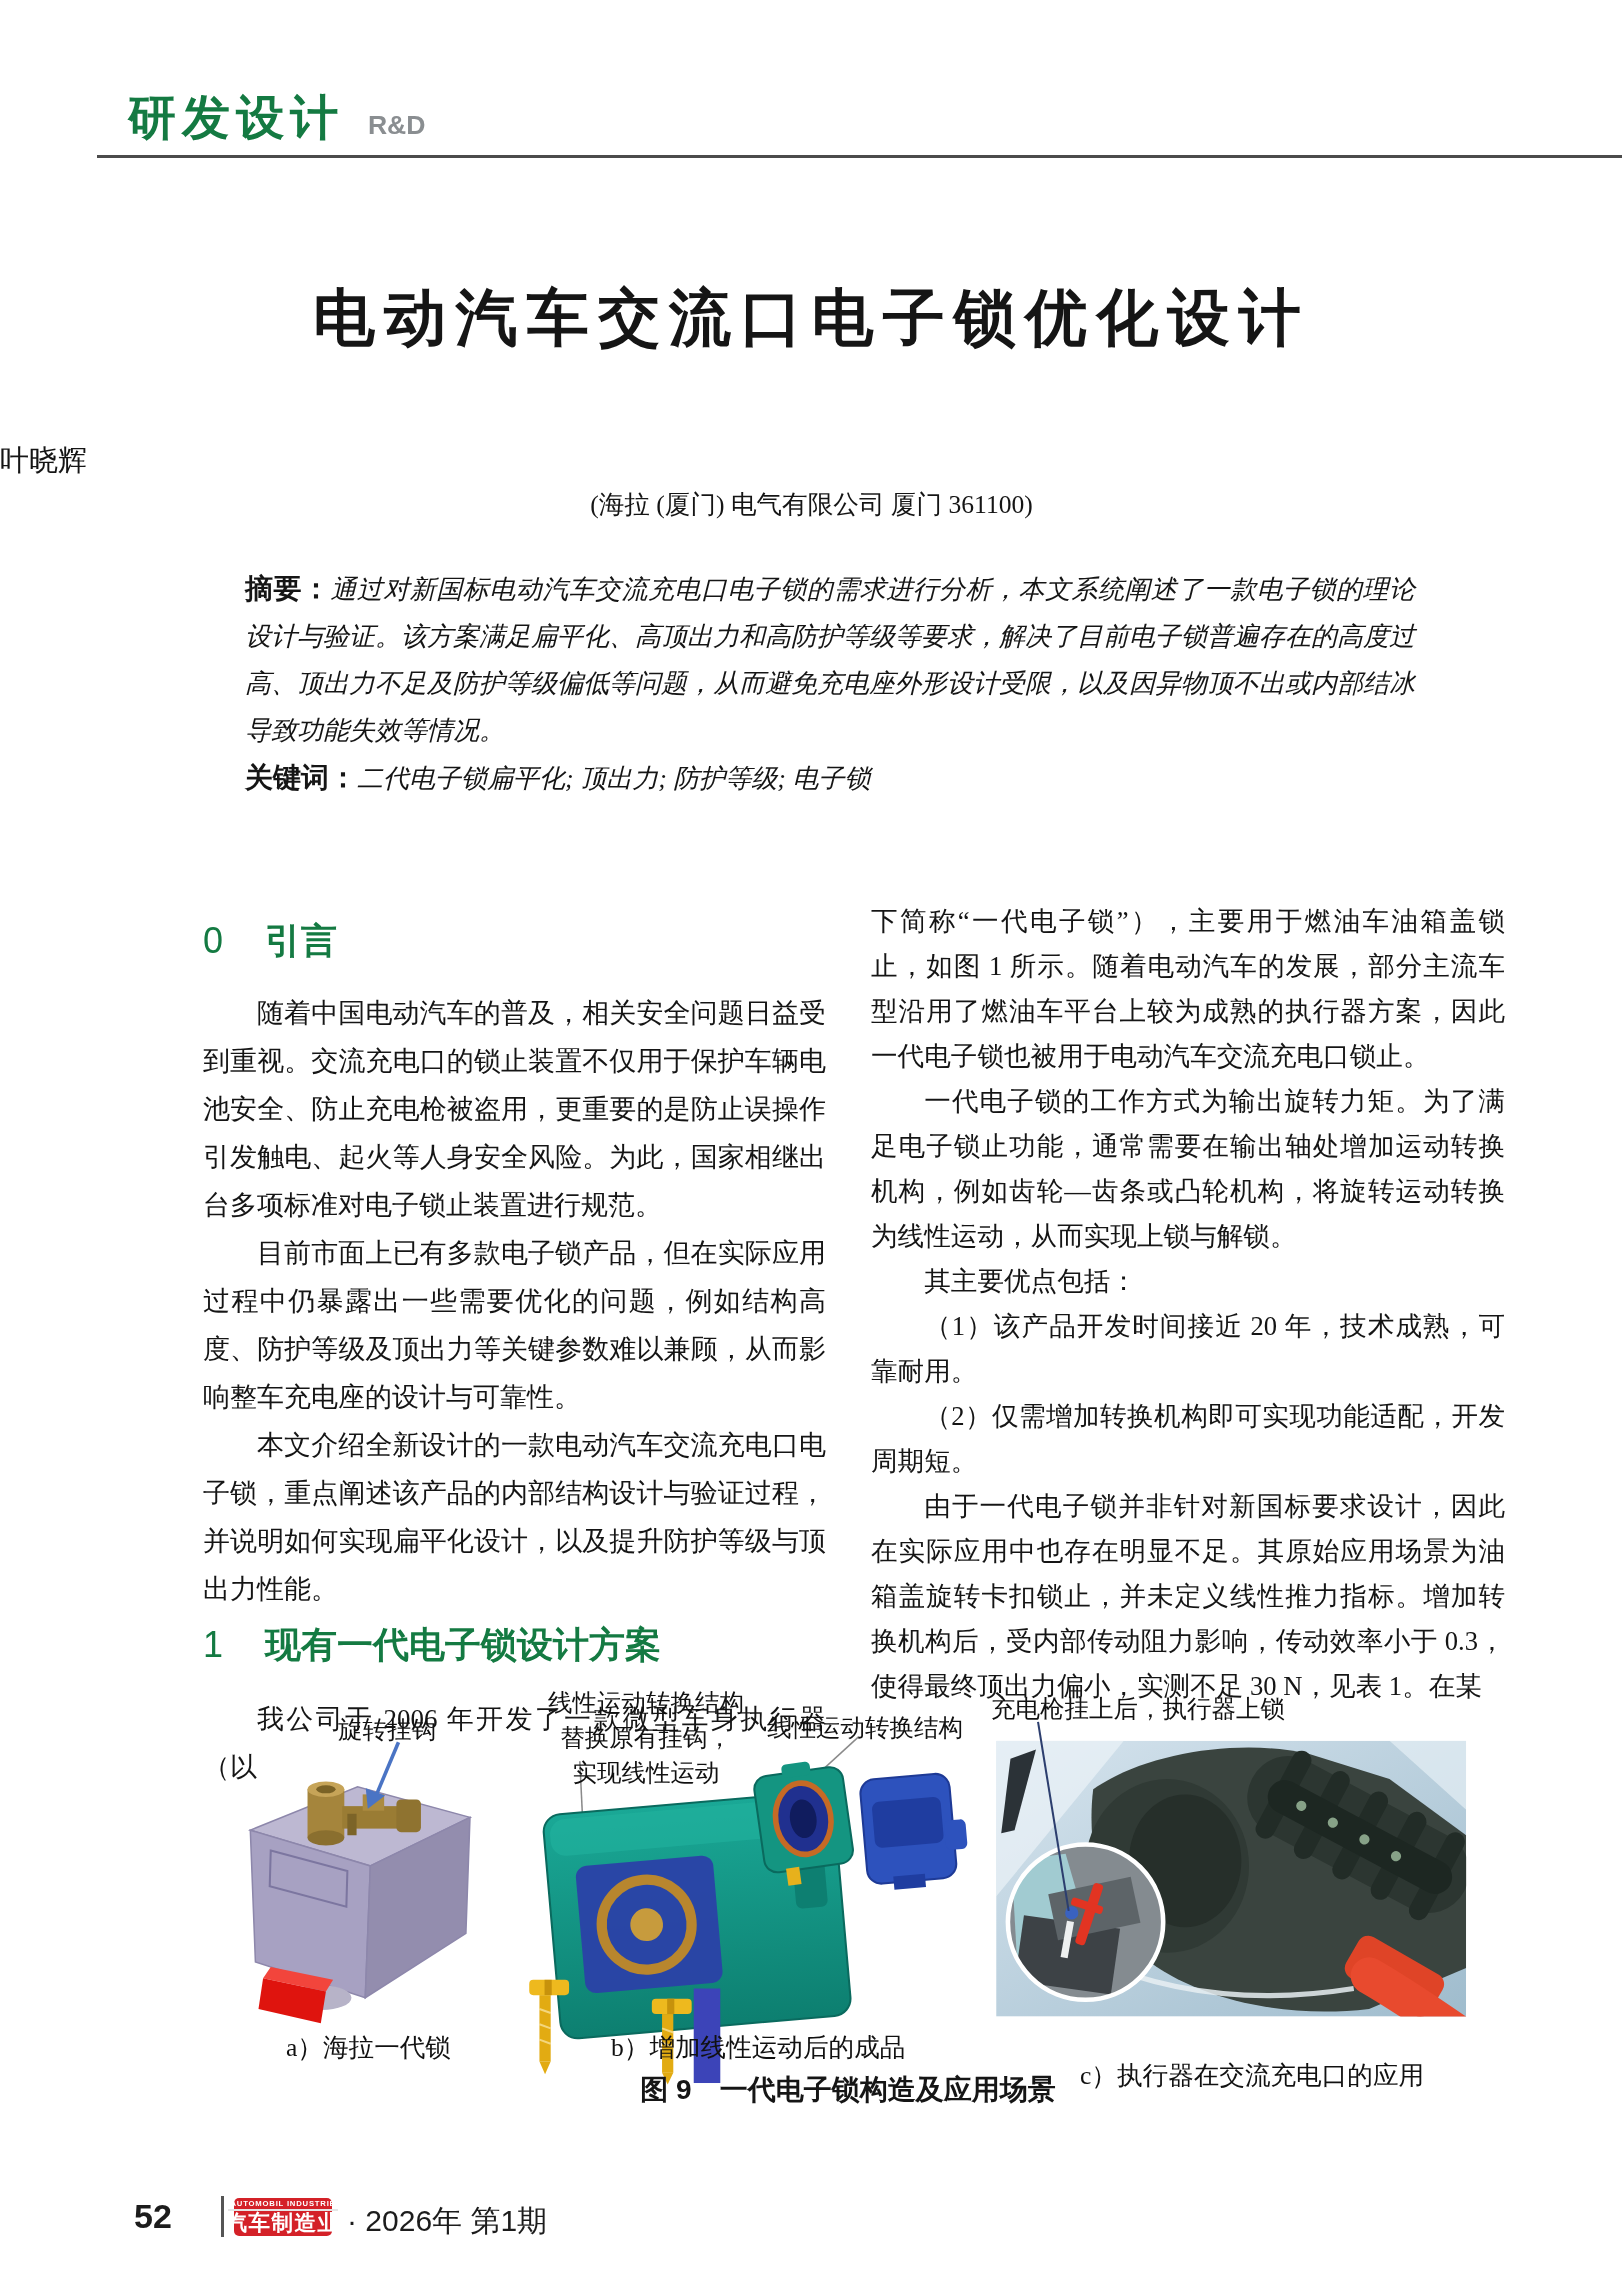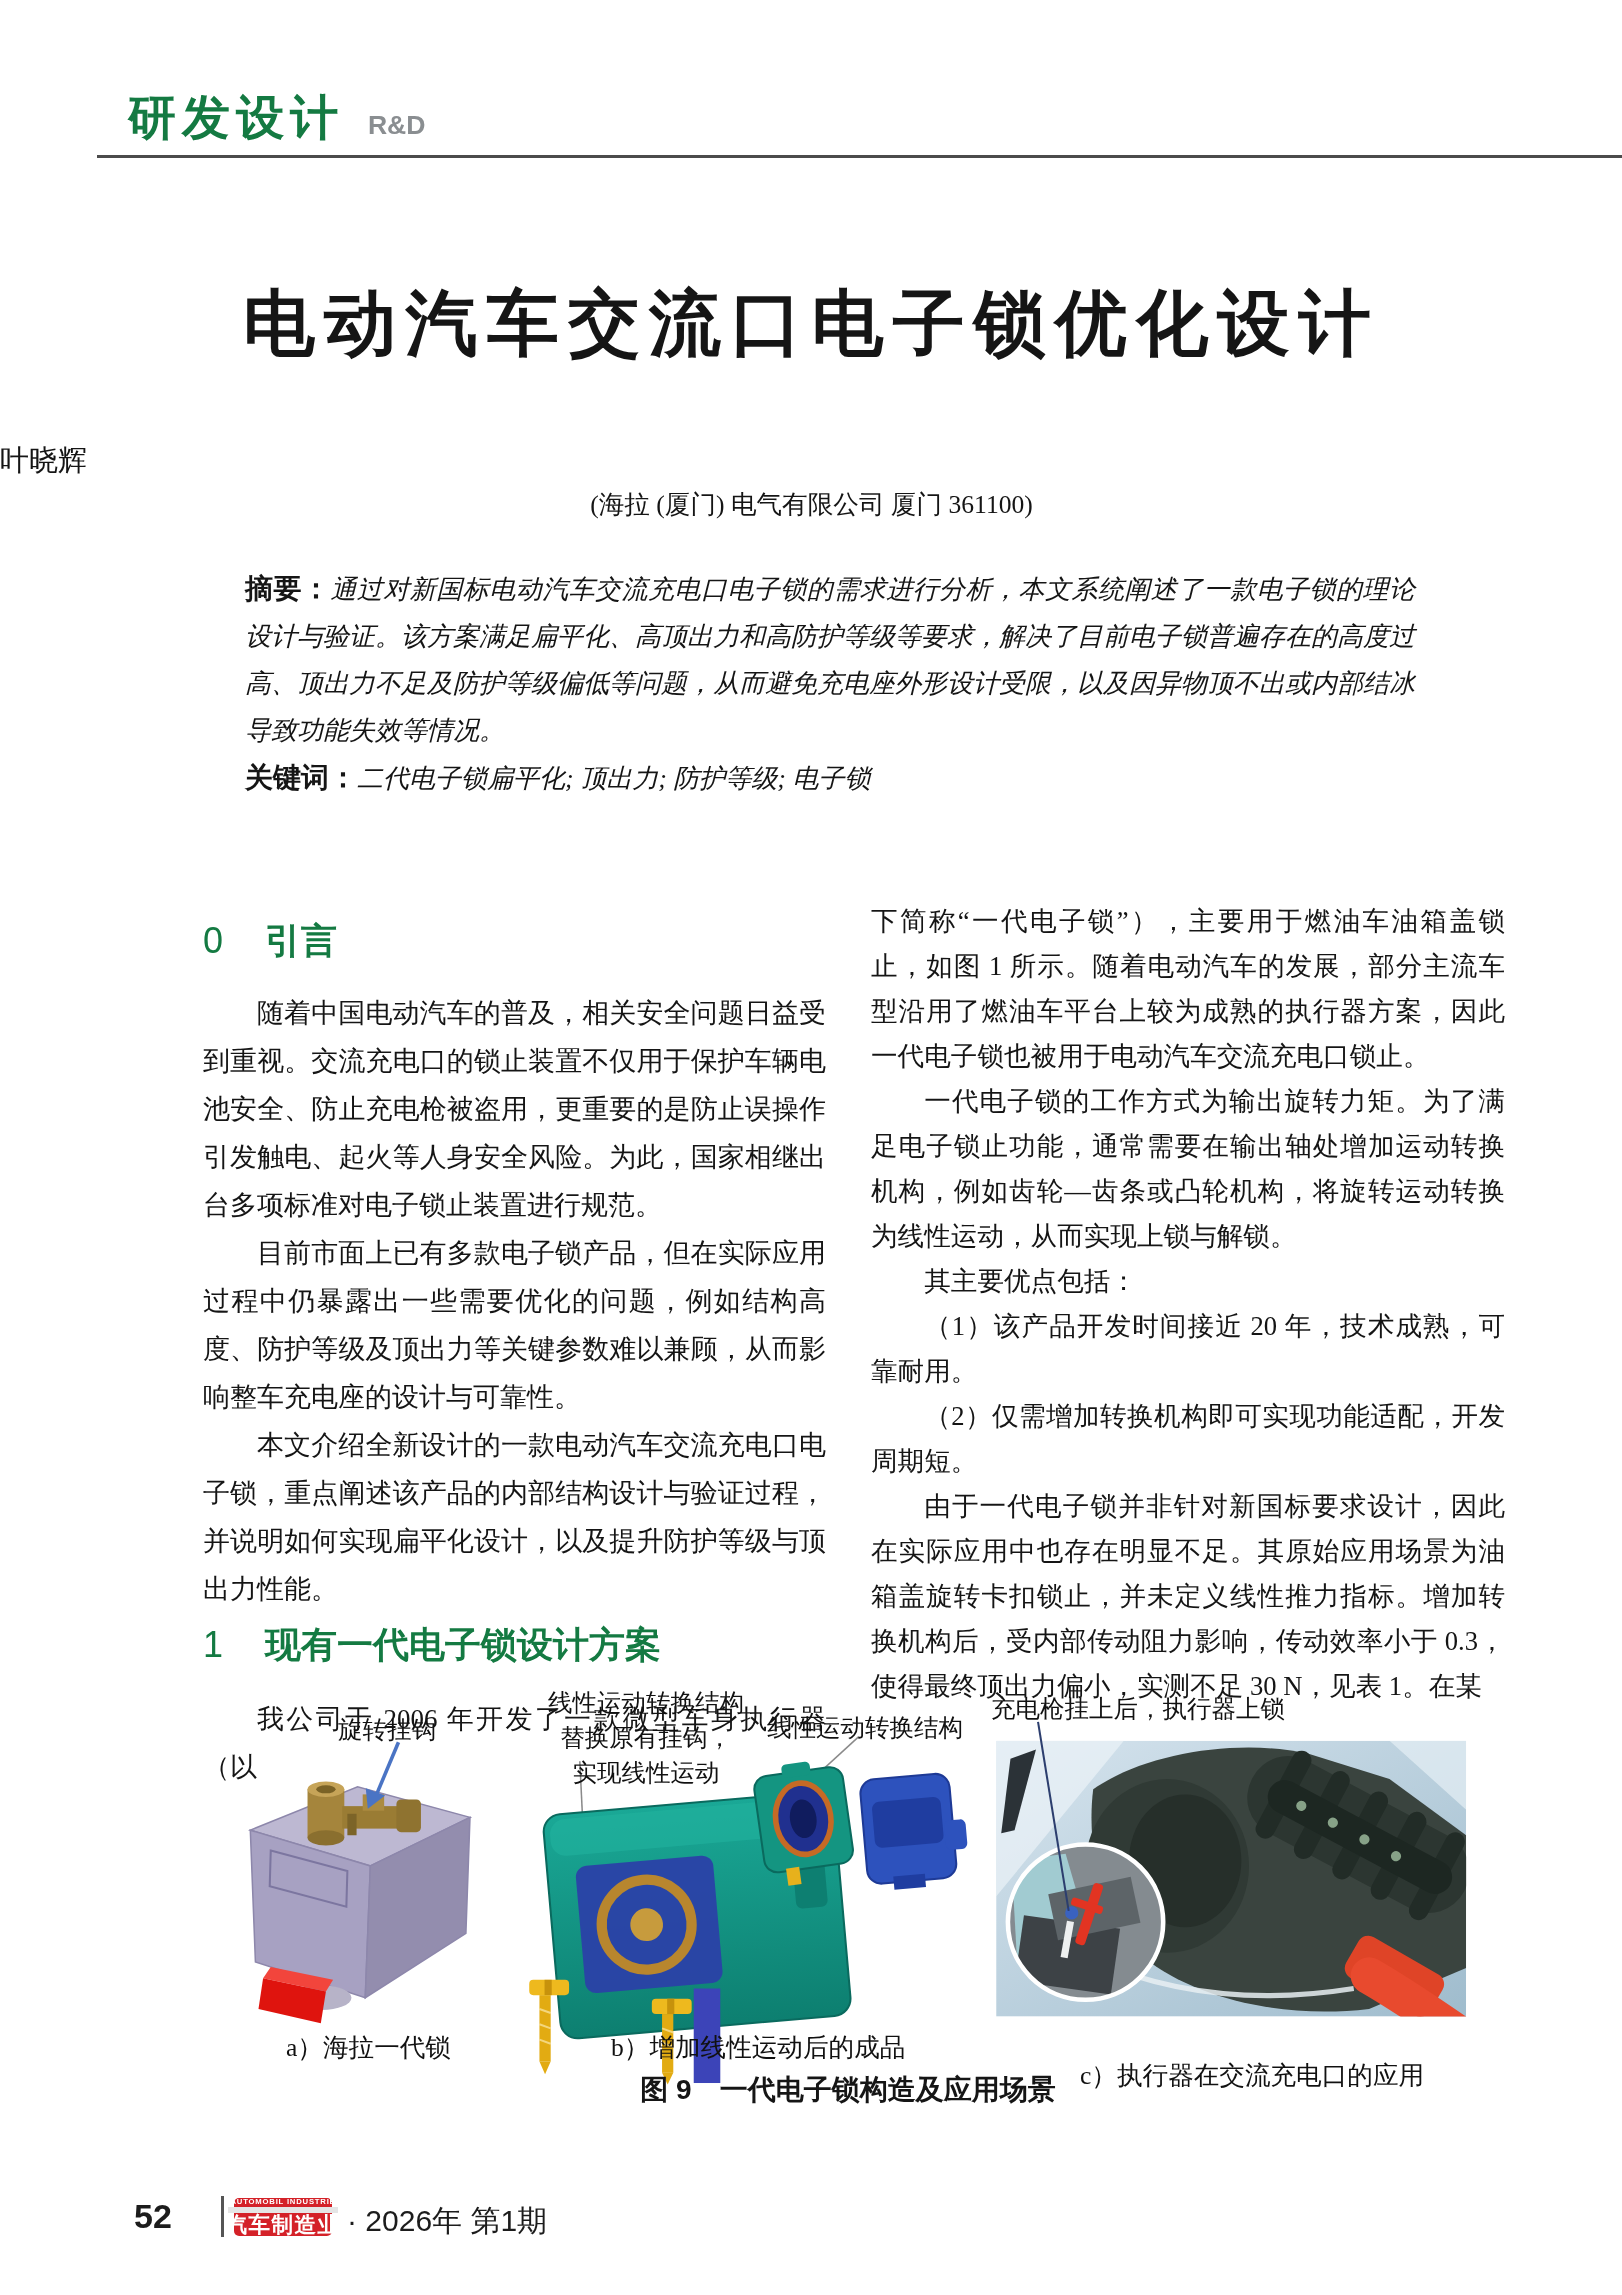--- a/index.html
+++ b/index.html
@@ -6,21 +6,21 @@
   .page{position:relative;width:1623px;height:2295px;background:#ffffff;overflow:hidden;
         font-family:"Liberation Serif",serif;color:#151515;}
   
   .header{position:absolute;left:128px;top:86px;display:flex;align-items:baseline;gap:23.5px;}
   .header-cn{font-family:"Liberation Sans",sans-serif;font-weight:bold;font-size:48px;
              color:#147a42;letter-spacing:6.1px;}
   .header-en{font-family:"Liberation Sans",sans-serif;font-weight:bold;font-size:26.6px;color:#8a8e91;}
   .header-rule{position:absolute;left:97px;right:0;top:155px;height:2.6px;background:#4b4b4b;}
   
   .title{position:absolute;left:0;top:276px;width:1623px;text-align:center;
-         font-family:"Liberation Sans",sans-serif;font-weight:bold;font-size:72px;letter-spacing:9.2px;}
+         font-family:"Liberation Sans",sans-serif;font-weight:bold;font-size:62px;letter-spacing:9.2px;}
   .author{position:absolute;left:0;top:441px;width:1623px;font-size:29px;}
   .affiliation{position:absolute;left:0;top:487px;width:1623px;text-align:center;font-size:25.6px;}
   
   .abstract{position:absolute;left:245px;top:565px;width:1170px;font-size:26px;line-height:47px;text-align:justify;}
   .kw{position:absolute;left:245px;top:754px;width:1170px;font-size:26px;line-height:47px;}
   .blk-label{font-family:"Liberation Sans",sans-serif;font-weight:bold;font-style:normal;font-size:28px;}
   .kai{font-style:italic;}
   
   .col-left{position:absolute;left:203px;top:917px;width:623px;}
   .col-right{position:absolute;left:871px;top:890px;width:634px;margin-top:9px;}
@@ -38,21 +38,21 @@
   .subcap{position:absolute;top:2030px;font-size:25.6px;color:#111;white-space:nowrap;}
   .fig-caption{position:absolute;left:194px;top:2071px;width:1308px;text-align:center;
                font-family:"Liberation Sans",sans-serif;font-weight:bold;font-size:28px;}
   
   .pageno{position:absolute;left:134px;top:2197px;font-family:"Liberation Sans",sans-serif;
           font-weight:bold;font-size:34px;color:#1c1c1c;}
   .foot-bar{position:absolute;left:221px;top:2196px;width:2.6px;height:41px;background:#555;}
   .logo{position:absolute;left:234px;top:2198px;width:98px;height:38px;background:#d42128;border-radius:5.1px;
         display:flex;flex-direction:column;align-items:center;justify-content:center;}
   .logo-top{font-family:"Liberation Sans",sans-serif;font-weight:bold;font-size:7.7px;color:#ffffff;
-            letter-spacing:0.8px;border-bottom:6px solid #e5e5e5;padding:0 2px 0.5px 2px;white-space:nowrap;}
+            letter-spacing:0.8px;border-bottom:2px solid #e5e5e5;padding:0 2px 0.5px 2px;white-space:nowrap;}
   .logo-main{font-family:"Liberation Sans",sans-serif;font-weight:bold;font-size:21.5px;color:#ffffff;
              letter-spacing:1.5px;line-height:24.5px;white-space:nowrap;}
   .issue{position:absolute;left:347px;top:2201px;font-family:"Liberation Sans",sans-serif;
          font-size:30px;color:#1c1c1c;white-space:nowrap;}
 </style>
 </head>
 <body>
 
 <div class="page">
 

